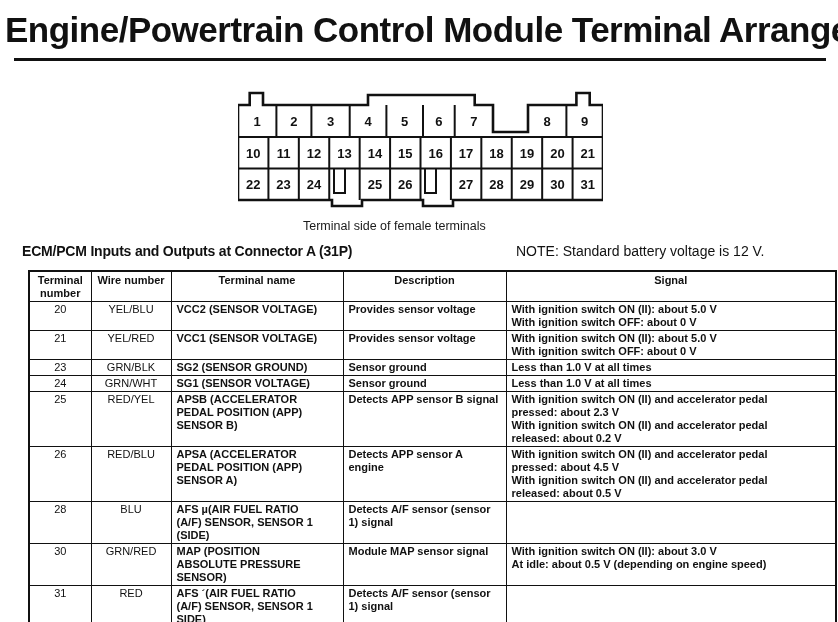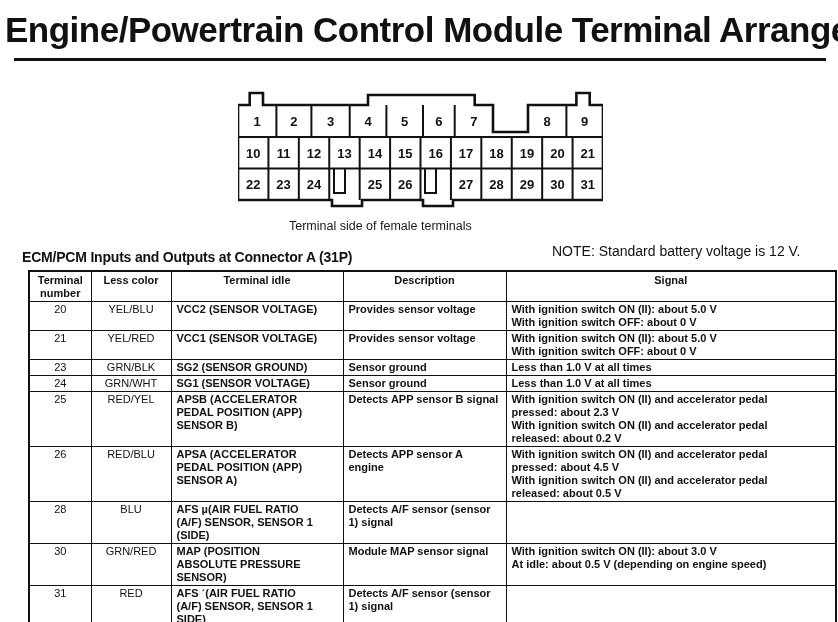--- a/index.html
+++ b/index.html
@@ -12,27 +12,27 @@
   .abs{position:absolute;}
   #page-title{
     left:5px;top:10px;width:810px;
     font-size:35px;font-weight:bold;letter-spacing:-0.5px;white-space:nowrap;
   }
   #title-rule{left:14px;top:58px;width:812px;height:3px;background:#111;}
   #connector-wrap{left:238px;top:88px;width:365px;height:120px;}
   #connector-wrap svg{display:block;}
   .pin-num{font:bold 13px "Liberation Sans",sans-serif;fill:#111;text-anchor:middle;}
   #connector-caption{
-    left:289px;top:219px;font-size:12.5px;color:#1a1a1a;white-space:nowrap;
+    left:303px;top:219px;font-size:12.5px;color:#1a1a1a;white-space:nowrap;
   }
   #section-heading{
-    left:22px;top:243px;font-size:14px;font-weight:bold;letter-spacing:-0.2px;white-space:nowrap;margin-top:6px;
+    left:22px;top:243px;font-size:14px;font-weight:bold;letter-spacing:-0.2px;white-space:nowrap;
   }
   #battery-note{
-    left:516px;top:243px;font-size:14px;white-space:nowrap;margin-left:36px;
+    left:516px;top:243px;font-size:14px;white-space:nowrap;
   }
   #terminals-table{
     left:28px;top:270px;
   }
   table{
     border-collapse:collapse;table-layout:fixed;width:807px;
     font-size:11px;line-height:13px;color:#111;
   }
   th,td{
     border:1px solid #111;vertical-align:top;
@@ -149,22 +149,22 @@
       <col style="width:62px">
         <col style="width:80px">
         <col style="width:172px">
         <col style="width:163px">
         <col style="width:330px">
     </colgroup>
     <thead>
       <tr>
         <th>Terminal
 number</th>
-        <th>Less color</th>
-        <th>Terminal idle</th>
+        <th>Wire number</th>
+        <th>Terminal name</th>
         <th>Description</th>
         <th>Signal</th>
       </tr>
     </thead>
     <tbody id="table-body">
         <tr>
     <td class="col-num">20</td>
     <td class="col-wire">YEL/BLU</td>
     <td class="col-name">VCC2 (SENSOR VOLTAGE)</td>
     <td class="col-desc">Provides sensor voltage</td>

